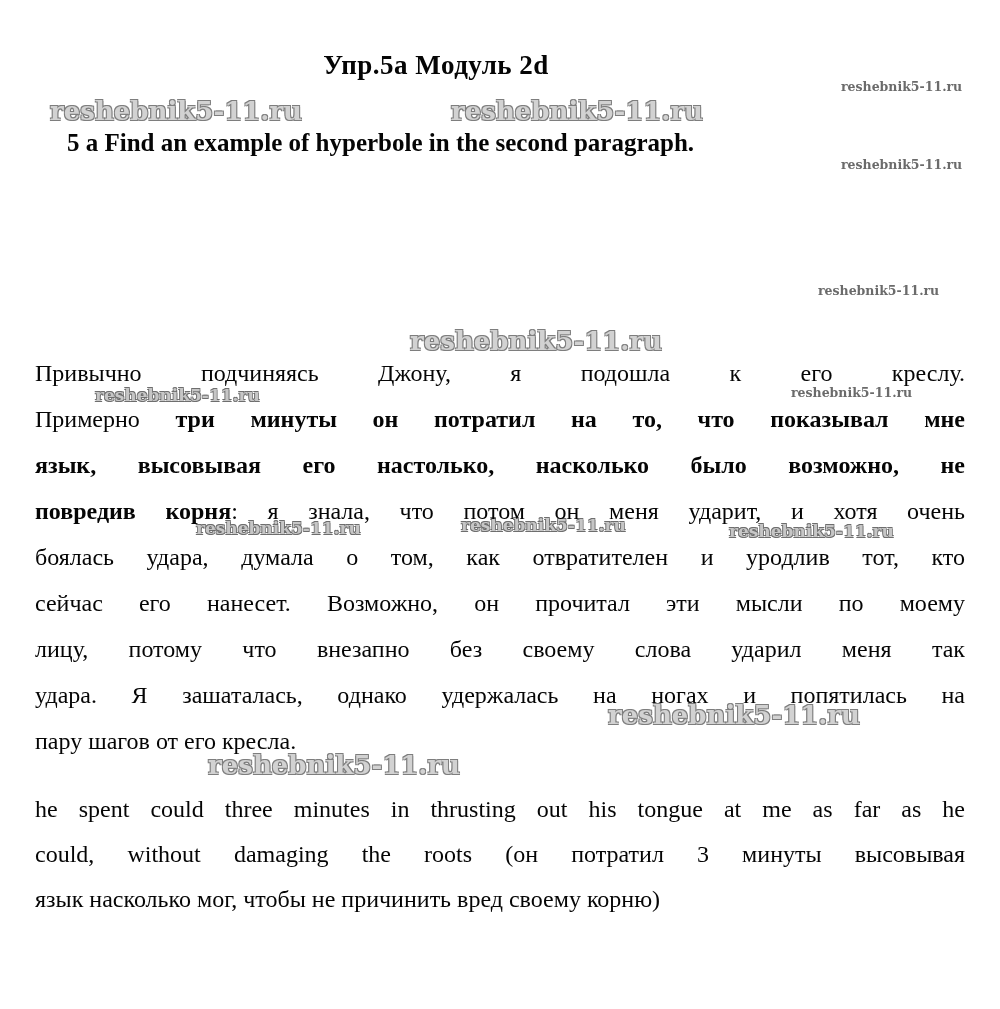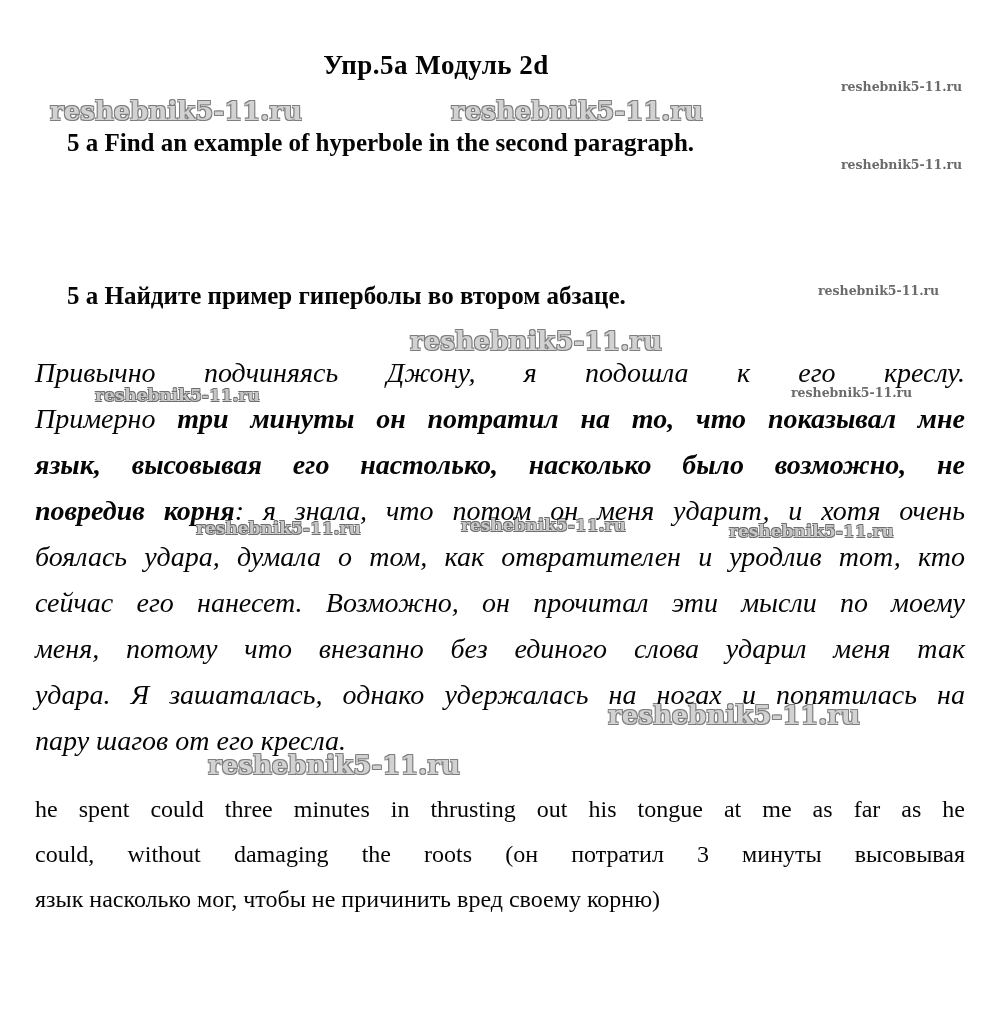--- a/index.html
+++ b/index.html
@@ -20,21 +20,21 @@
   }
   .heading {
     position: absolute; left: 35px; width: 930px;
     font-weight: bold; font-size: 25px; white-space: nowrap; margin-left: 32px;
   }
   .heading-en { top: 129px; }
   .heading-ru { top: 282px; }
 
   .para-ru {
     position: absolute; top: 350px; left: 35px; width: 930px;
-    font-size: 28px; line-height: 46px; font-style: italic;
+    font-size: 24px; line-height: 46px;
   }
   .para-en {
     position: absolute; top: 787px; left: 35px; width: 930px;
     font-size: 24px; line-height: 45px;
   }
   .jl { text-align: justify; text-align-last: justify; }
   .ll { text-align: left; }
   .b { font-weight: bold; }
 
   .wm {
@@ -77,39 +77,38 @@
 
   <span class="wm wm-sm wm-1">reshebnik5-11.ru</span>
   <span class="wm wm-lg wm-2">reshebnik5-11.ru</span>
   <span class="wm wm-lg wm-3">reshebnik5-11.ru</span>
   <span class="wm wm-sm wm-4">reshebnik5-11.ru</span>
 
   <div class="heading heading-en">5 a Find an example of hyperbole in the second paragraph.</div>
 
   <span class="wm wm-sm wm-5">reshebnik5-11.ru</span>
 
-  <div class="heading heading-ru">5 а Найдите пример гиперболы во втором абзаце.</div>
 
   <span class="wm wm-lg wm-6">reshebnik5-11.ru</span>
   <span class="wm wm-md wm-7">reshebnik5-11.ru</span>
   <span class="wm wm-sm wm-8">reshebnik5-11.ru</span>
   <span class="wm wm-md wm-9">reshebnik5-11.ru</span>
   <span class="wm wm-md wm-10">reshebnik5-11.ru</span>
   <span class="wm wm-md wm-11">reshebnik5-11.ru</span>
   <span class="wm wm-lg wm-12">reshebnik5-11.ru</span>
   <span class="wm wm-lg wm-13">reshebnik5-11.ru</span>
 
   <div class="para-ru">
     <div class="jl">Привычно подчиняясь Джону, я подошла к его креслу.</div>
     <div class="jl"><span>Примерно</span> <span class="b">три минуты он потратил на то, что показывал мне</span></div>
     <div class="jl b">язык, высовывая его настолько, насколько было возможно, не</div>
     <div class="jl"><span class="b">повредив корня</span><span>: я знала, что потом он меня ударит, и хотя очень</span></div>
     <div class="jl">боялась удара, думала о том, как отвратителен и уродлив тот, кто</div>
     <div class="jl">сейчас его нанесет. Возможно, он прочитал эти мысли по моему</div>
-    <div class="jl">меня, потому что внезапно без единого слова ударил меня так</div>
+    <div class="jl">лицу, потому что внезапно без своему слова ударил меня так</div>
     <div class="jl">удара. Я зашаталась, однако удержалась на ногах и попятилась на</div>
     <div class="ll">пару шагов от его кресла.</div>
   </div>
 
   <div class="para-en">
     <div class="jl">he spent could three minutes in thrusting out his tongue at me as far as he</div>
     <div class="jl">could, without damaging the roots (он потратил 3 минуты высовывая</div>
     <div class="ll">язык насколько мог, чтобы не причинить вред своему корню)</div>
   </div>
 

